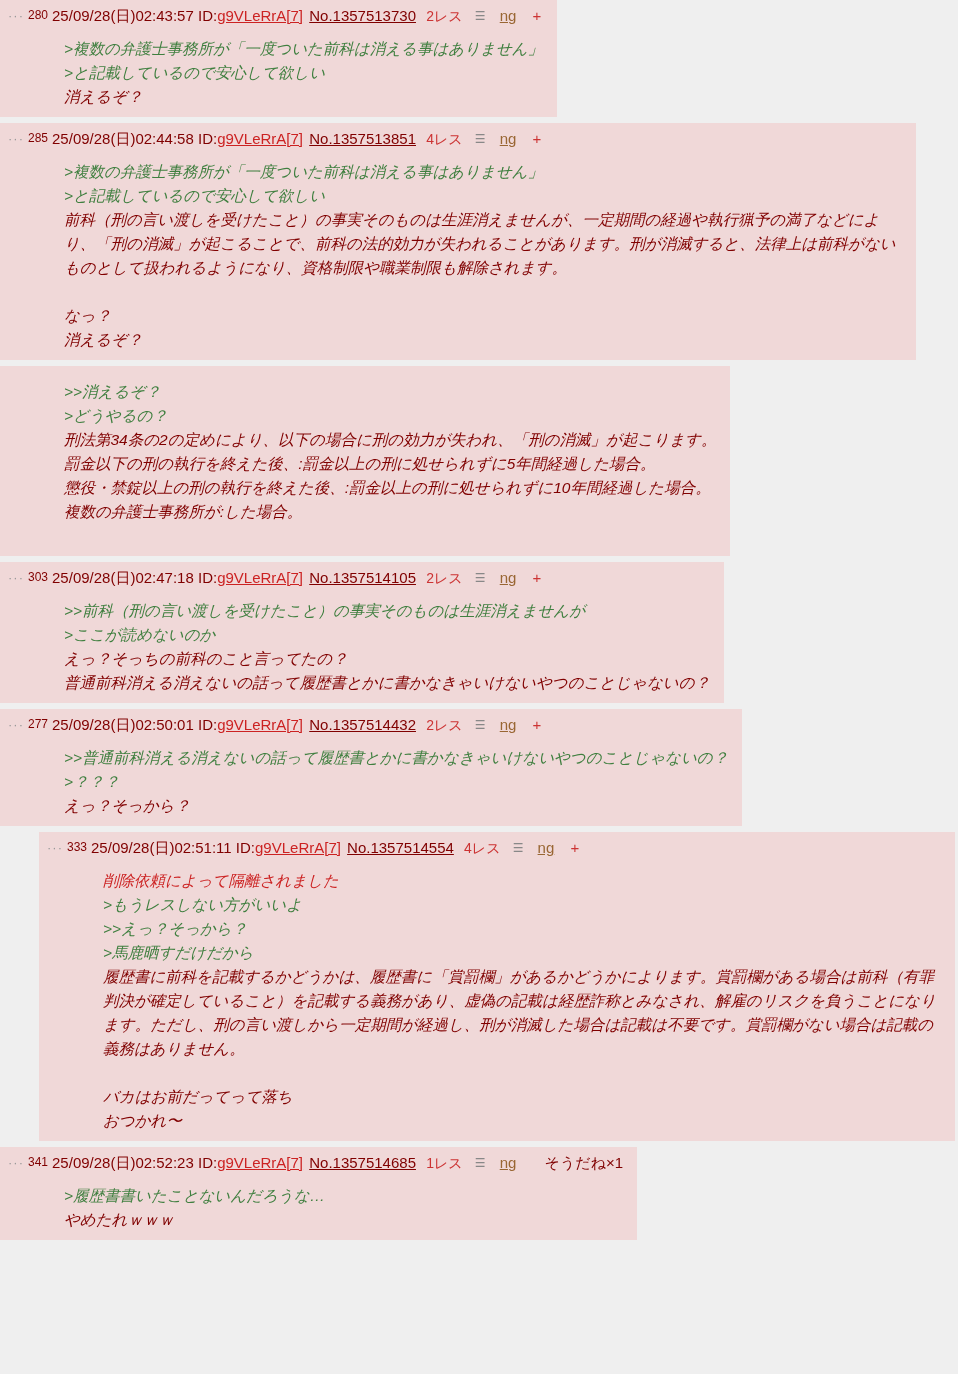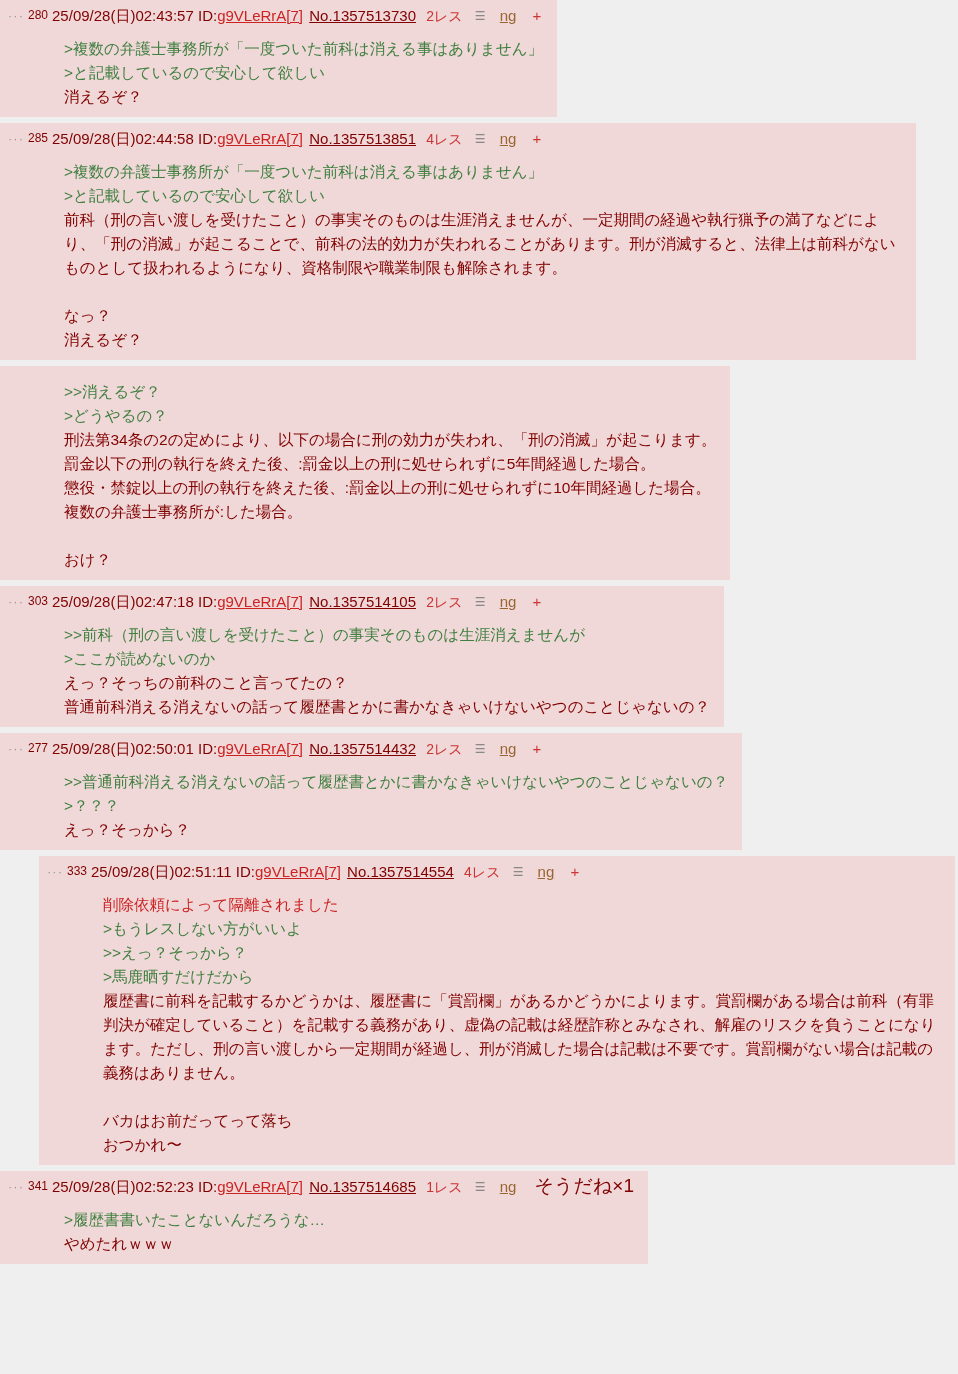--- a/index.html
+++ b/index.html
@@ -86,37 +86,38 @@
     margin-left: 10px;
     font-size: 15px;
   }
   .plus {
     color: #cc3333;
     margin-left: 12px;
     font-size: 15px;
   }
   .sodane {
     color: #800000;
-    margin-left: 14px;
-    font-size: 19px;
+    margin-left: 24px;
+    font-size: 15px;
   }
   .body {
     margin: 10px 0 0 60px;
     font-size: 15.5px;
     line-height: 24px;
     color: #800000;
   }
   .body .q {
     color: #3f7f3f;
   }
   .body .del {
     color: #cc2222;
   }
   .body p {
     margin: 0;
+    font-style: italic;
   }
   .body .blank {
     height: 24px;
   }
   .w1 { max-width: 612px; }
   .w2 { max-width: 916px; }
   .w3 { max-width: 790px; }
   .w4 { max-width: 782px; }
   .w5 { max-width: 804px; }
   .w6 { max-width: 916px; margin-left: 39px; }
@@ -171,21 +172,20 @@
   <div class="post">
     <div class="post-inner w3">
       <div class="body">
         <p class="q">&gt;&gt;消えるぞ？</p>
         <p class="q">&gt;どうやるの？</p>
         <p>刑法第34条の2の定めにより、以下の場合に刑の効力が失われ、「刑の消滅」が起こります。</p>
         <p>罰金以下の刑の執行を終えた後、:罰金以上の刑に処せられずに5年間経過した場合。</p>
         <p>懲役・禁錠以上の刑の執行を終えた後、:罰金以上の刑に処せられずに10年間経過した場合。</p>
         <p>複数の弁護士事務所が:した場合。</p>
         <div class="blank"></div>
-        <p>おけ？</p>
       </div>
     </div>
   </div>
 
   <div class="post">
     <div class="post-inner w4">
       <div class="meta">
         <span class="dots">···</span><span class="num">303</span><span class="datetime">25/09/28(日)02:47:18</span>
         <span class="idlabel">ID:</span><span class="idval">g9VLeRrA[7]</span>
         <span class="resno">No.1357514105</span>

